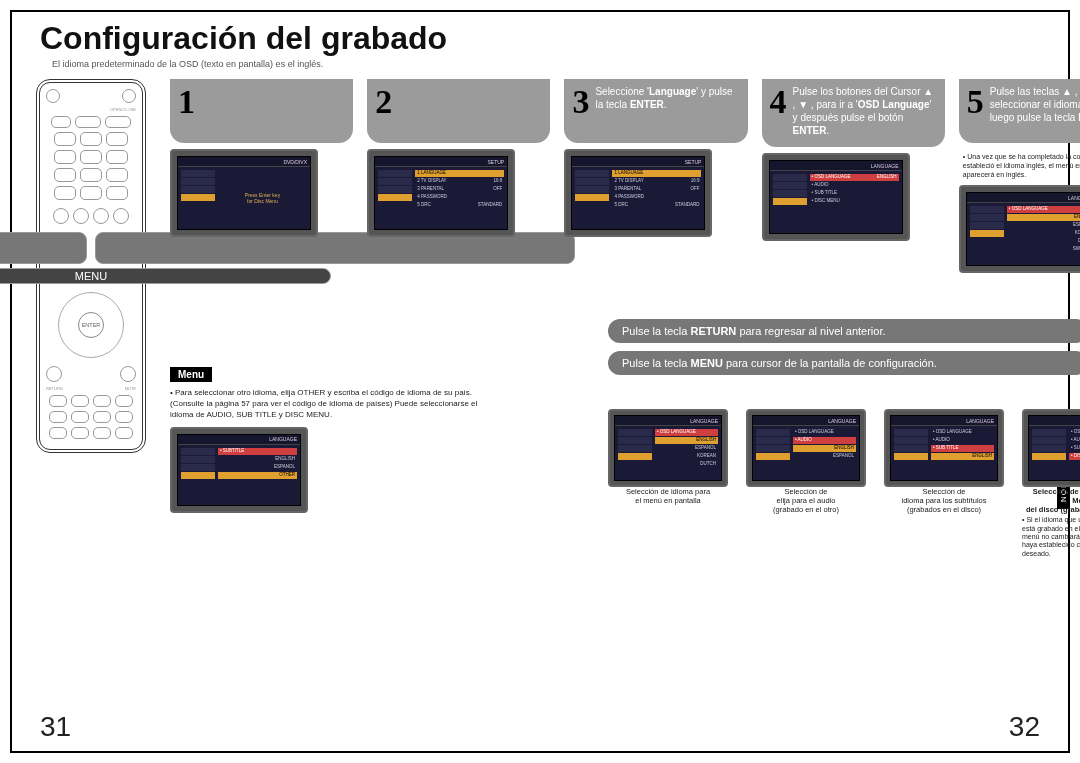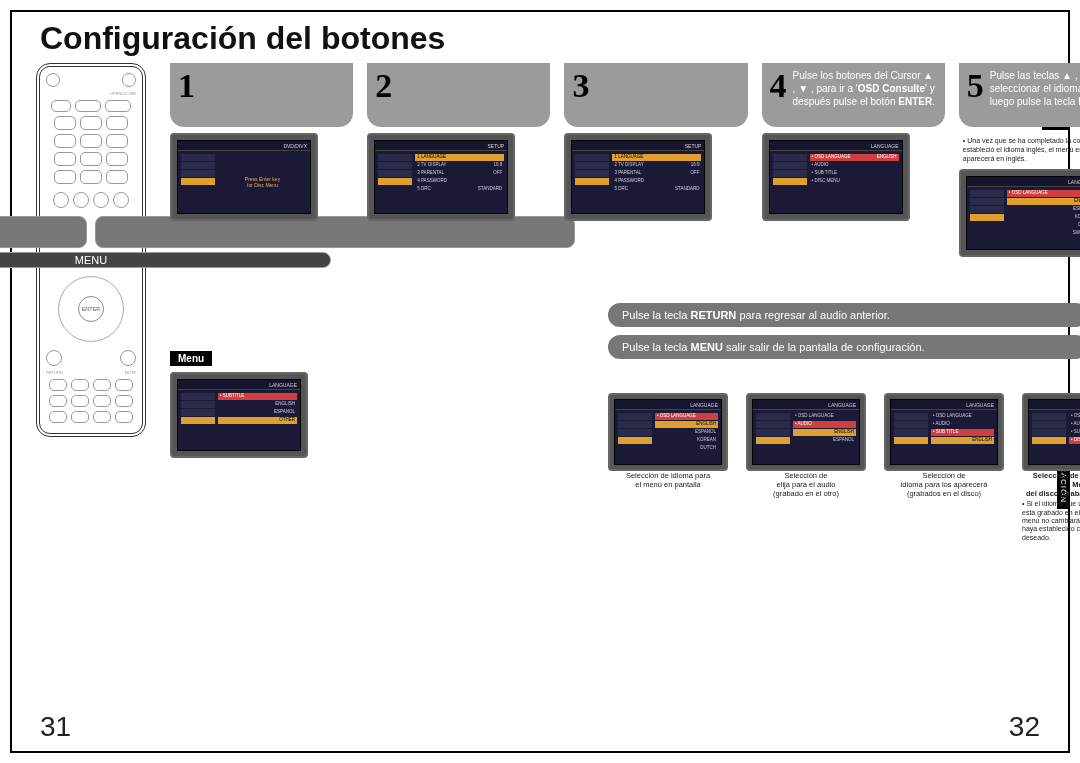--- a/index.html
+++ b/index.html
@@ -315,21 +315,22 @@
     justify-content: space-between;
     font-size: 28px;
     color: #222;
   }
 </style>
 </head>
 <body>
 
 <div class="spread">
 
-  <div class="title">Configuración del botones</div>
+  <div class="title">Configuración del grabado</div>
+  <div class="subtitle">El idioma predeterminado de la OSD (texto en pantalla) es el inglés.</div>
 
   <div class="spa-tab">SPA</div>
   <div class="side-tab">CONFIGURACIÓN</div>
 
   <div class="content">
 
     <div class="remote-col">
       <div class="remote">
         <div class="remote-row">
           <div class="rbtn round" style="width:14px;height:14px"></div>
@@ -476,20 +477,23 @@
                     </div>
                 </div>
               </div>
             </div>
           </div>
         </div>
 
         <div class="step-col">
           <div class="step-head">
             <div class="step-num">3</div>
+            <div class="step-text">
+              <span>Seleccione '</span><b>Language</b><span>' y pulse la tecla </span><b>ENTER</b><span>.</span>
+            </div>
           </div>
           <div class="tv">
             <div class="tv-inner">
                 <div class="tv-bar">
                   <span></span>
                   <span>SETUP</span>
                 </div>
               <div class="tv-body">
                 <div class="tv-left">
                     <div class="li"></div>
@@ -519,21 +523,21 @@
                 </div>
               </div>
             </div>
           </div>
         </div>
 
         <div class="step-col">
           <div class="step-head">
             <div class="step-num">4</div>
             <div class="step-text">
-              <span>Pulse los botones del Cursor ▲ , ▼ , para ir a '</span><b>OSD Consulte</b><span>' y después pulse el botón </span><b>ENTER</b><span>.</span>
+              <span>Pulse los botones del Cursor ▲ , ▼ , para ir a '</span><b>OSD Language</b><span>' y después pulse el botón </span><b>ENTER</b><span>.</span>
             </div>
           </div>
           <div class="tv">
             <div class="tv-inner">
                 <div class="tv-bar">
                   <span></span>
                   <span>LANGUAGE</span>
                 </div>
               <div class="tv-body">
                 <div class="tv-left">
@@ -606,20 +610,21 @@
               </div>
             </div>
           </div>
         </div>
       </div>
 
       <div class="lower">
 
         <div class="lower-left">
           <div class="nota-tag">Menu</div>
+          <div class="nota-text">• Para seleccionar otro idioma, elija OTHER y escriba el código de idioma de su país. (Consulte la página 57 para ver el código de idioma de países) Puede seleccionarse el idioma de AUDIO, SUB TITLE y DISC MENU.</div>
           <div class="tv" style="width:138px;height:86px">
             <div class="tv-inner">
                 <div class="tv-bar">
                   <span></span>
                   <span>LANGUAGE</span>
                 </div>
               <div class="tv-body">
                 <div class="tv-left">
                     <div class="li"></div>
                     <div class="li"></div>
@@ -641,24 +646,24 @@
                     </div>
                 </div>
               </div>
             </div>
           </div>
         </div>
 
         <div class="lower-right">
           <div class="pill-row">
             <div class="pill">
-              <span>Pulse la tecla </span><b>RETURN</b><span> para regresar al audio anterior.</span>
+              <span>Pulse la tecla </span><b>RETURN</b><span> para regresar al nivel anterior.</span>
             </div>
             <div class="pill">
-              <span>Pulse la tecla </span><b>MENU</b><span> salir salir de la pantalla de configuración.</span>
+              <span>Pulse la tecla </span><b>MENU</b><span> para cursor de la pantalla de configuración.</span>
             </div>
           </div>
 
           <div class="caption-row">
             <div class="cap-col">
               <div class="tv">
                   <div class="tv-inner">
                     <div class="tv-bar">
                       <span></span>
                       <span>LANGUAGE</span>
@@ -753,21 +758,21 @@
                           <span>• SUB TITLE</span>
                         </div>
                         <div class="ri" style="background:#e0a030;color:#000;justify-content:flex-end">
                           <span>ENGLISH</span>
                         </div>
                       </div>
                     </div>
                   </div>
                 </div>
               <div class="cap-txt">Selección de</div>
-              <div class="cap-txt">idioma para los aparecerá</div>
+              <div class="cap-txt">idioma para los subtítulos</div>
               <div class="cap-txt">(grabados en el disco)</div>
             </div>
             <div class="cap-col">
               <div class="tv">
                   <div class="tv-inner">
                     <div class="tv-bar">
                       <span></span>
                     </div>
                     <div class="tv-body">
                       <div class="tv-left">

